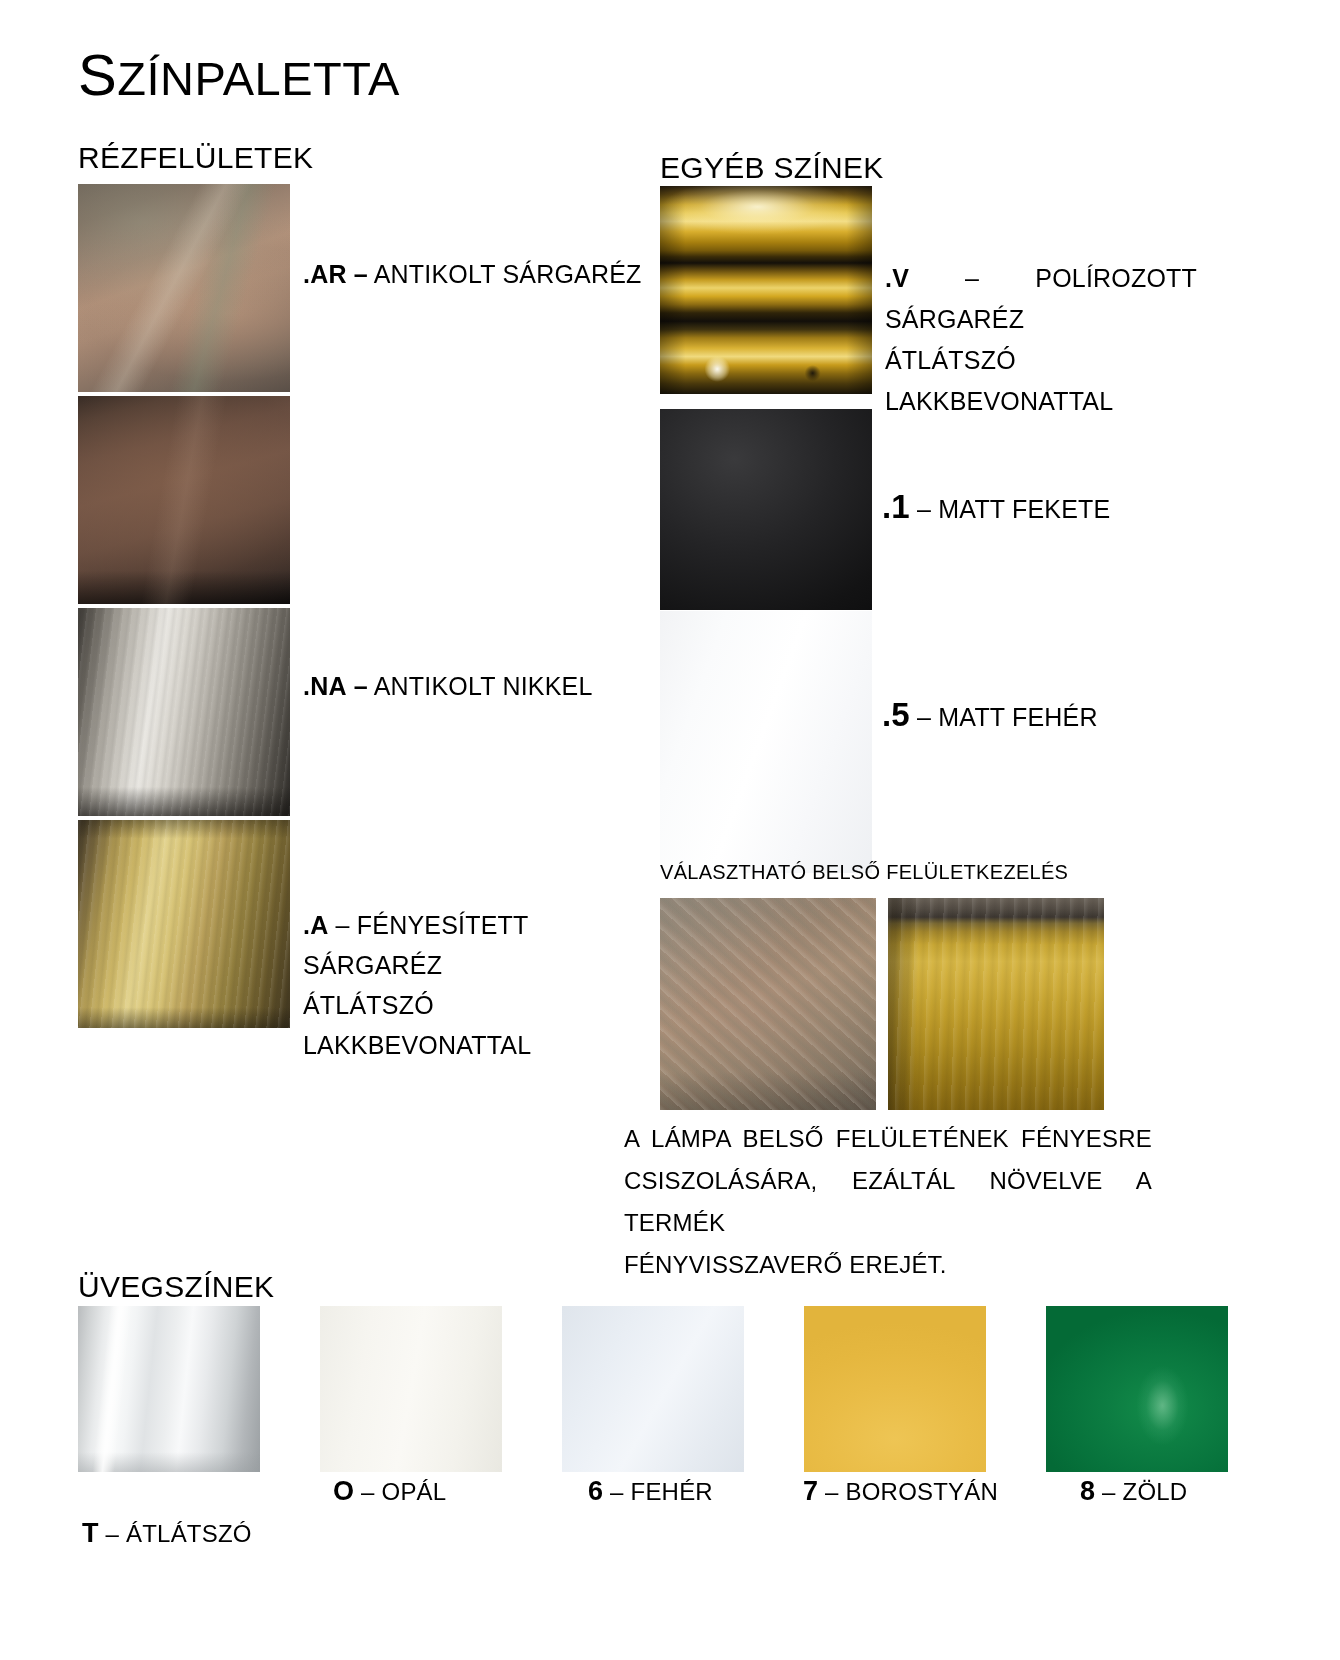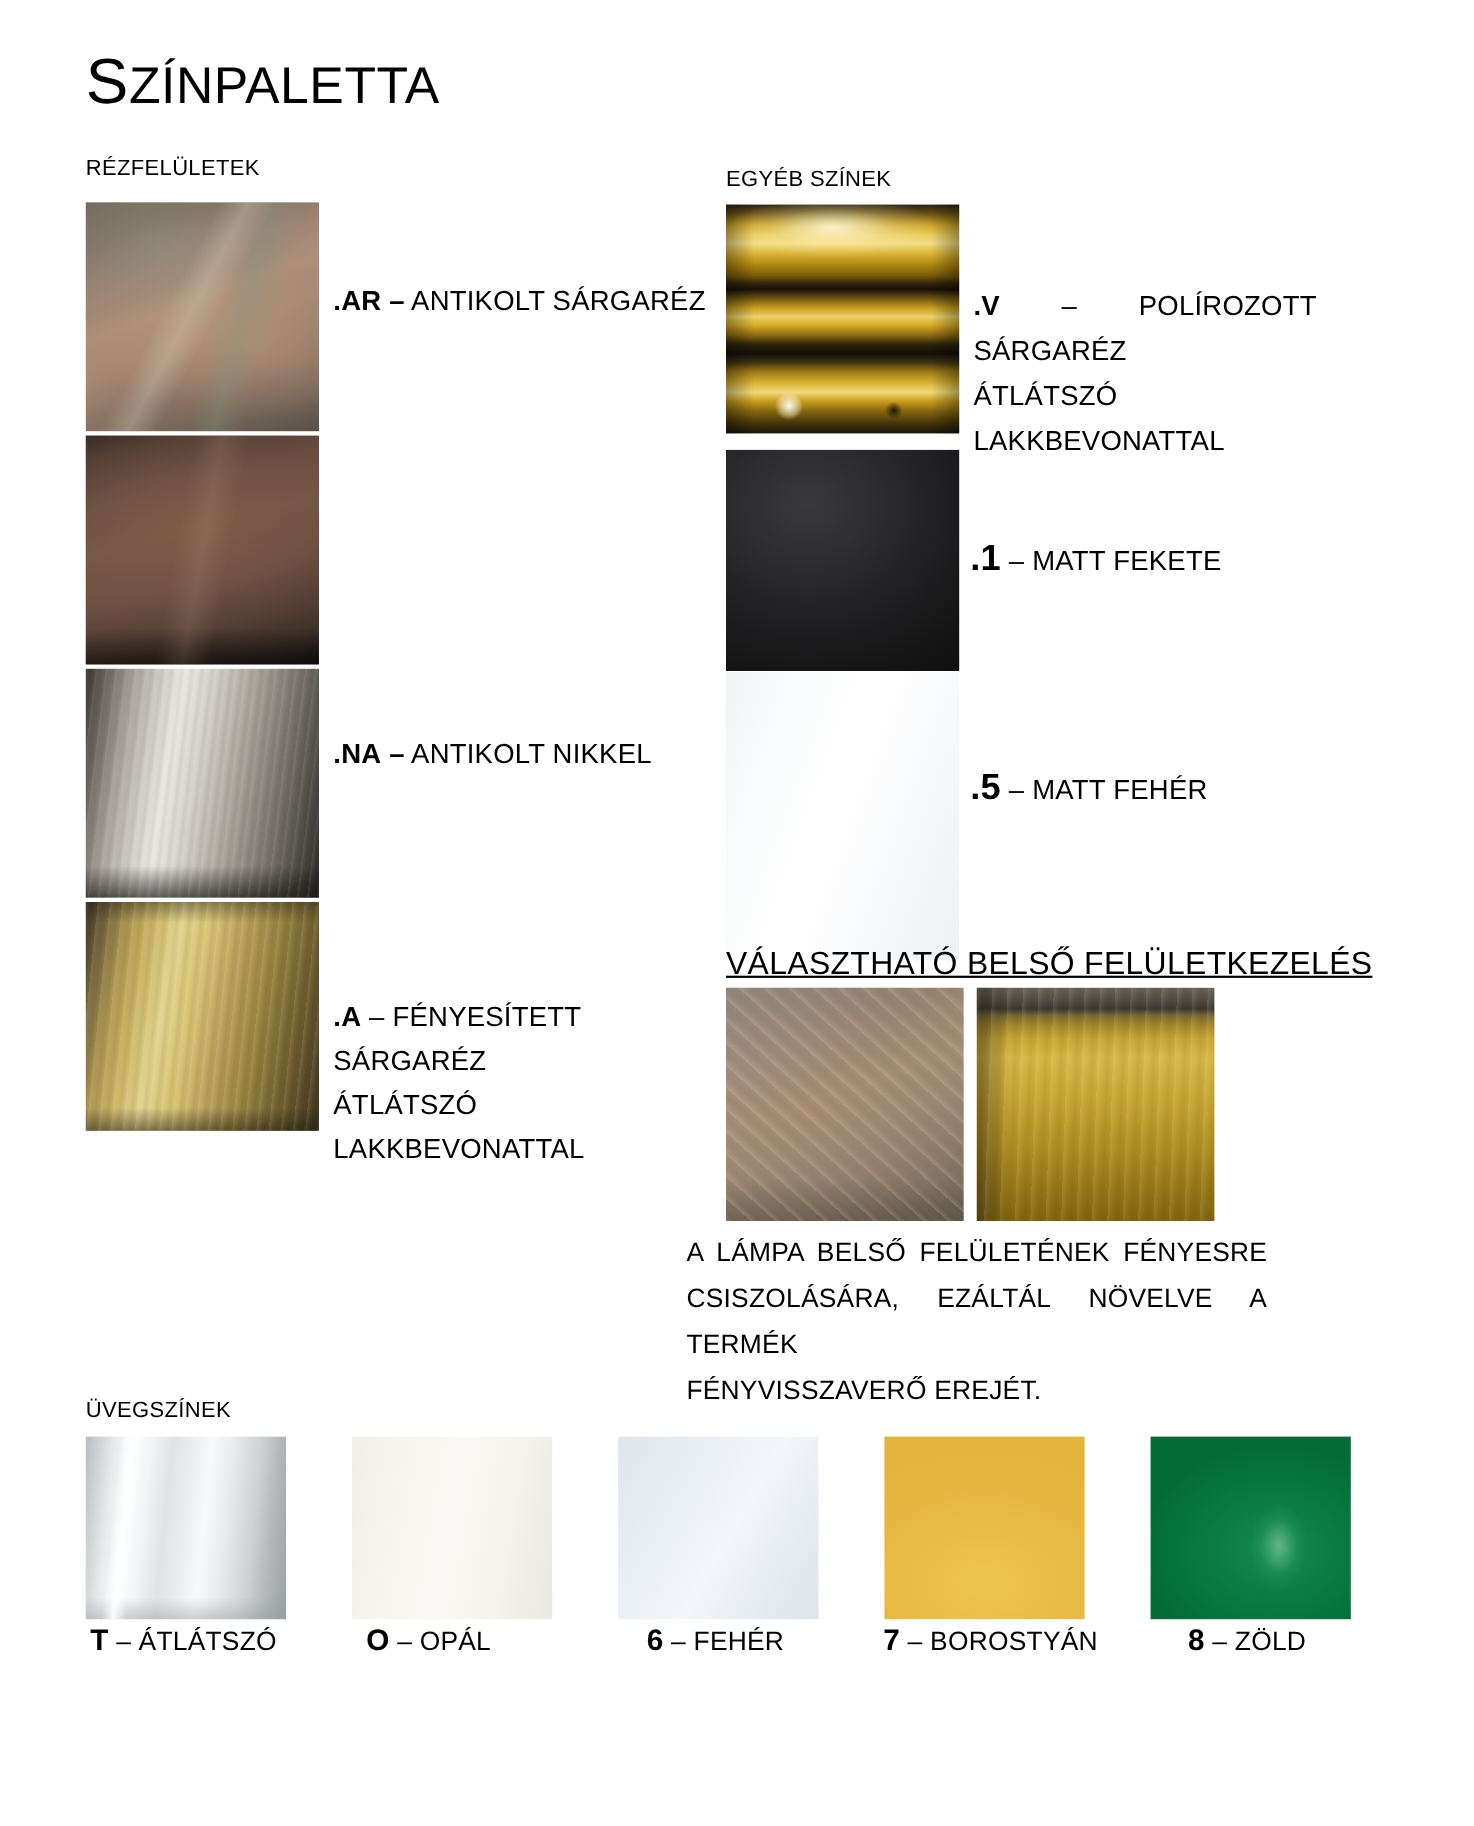--- a/index.html
+++ b/index.html
@@ -34,29 +34,29 @@
     line-height: 1;
     white-space: nowrap;
   }
   .title .cap {
     font-size: 58px;
   }
 
   
   .section-head {
     position: absolute;
-    font-size: 20px;
+    font-size: 30px;
     font-weight: 400;
     letter-spacing: 0.3px;
     line-height: 1;
     white-space: nowrap;
   }
   #head-copper  { left: 78px;  top: 143px; }
   #head-other   { left: 660px; top: 153px; }
-  #head-inner   { left: 660px; top: 862px; font-size: 29px; text-decoration: underline; }
+  #head-inner   { left: 660px; top: 862px; font-size: 20px; }
   #head-glass   { left: 78px;  top: 1272px; }
 
   
   .swatch {
     position: absolute;
     background-repeat: no-repeat;
     background-size: 100% 100%;
   }
 
   
@@ -324,21 +324,21 @@
     top: 1478px;
     font-size: 24px;
     letter-spacing: 0.2px;
     white-space: nowrap;
     line-height: 1;
   }
   .glass-cap .code {
     font-weight: bold;
     font-size: 27px;
   }
-  #cap-t { left: 82px; }
+  #cap-t { left: 82px; margin-top: 42px; }
   #cap-o { left: 333px; }
   #cap-6 { left: 588px; }
   #cap-7 { left: 803px; }
   #cap-8 { left: 1080px; }
 </style>
 </head>
 <body>
 
 <div class="page">
 

